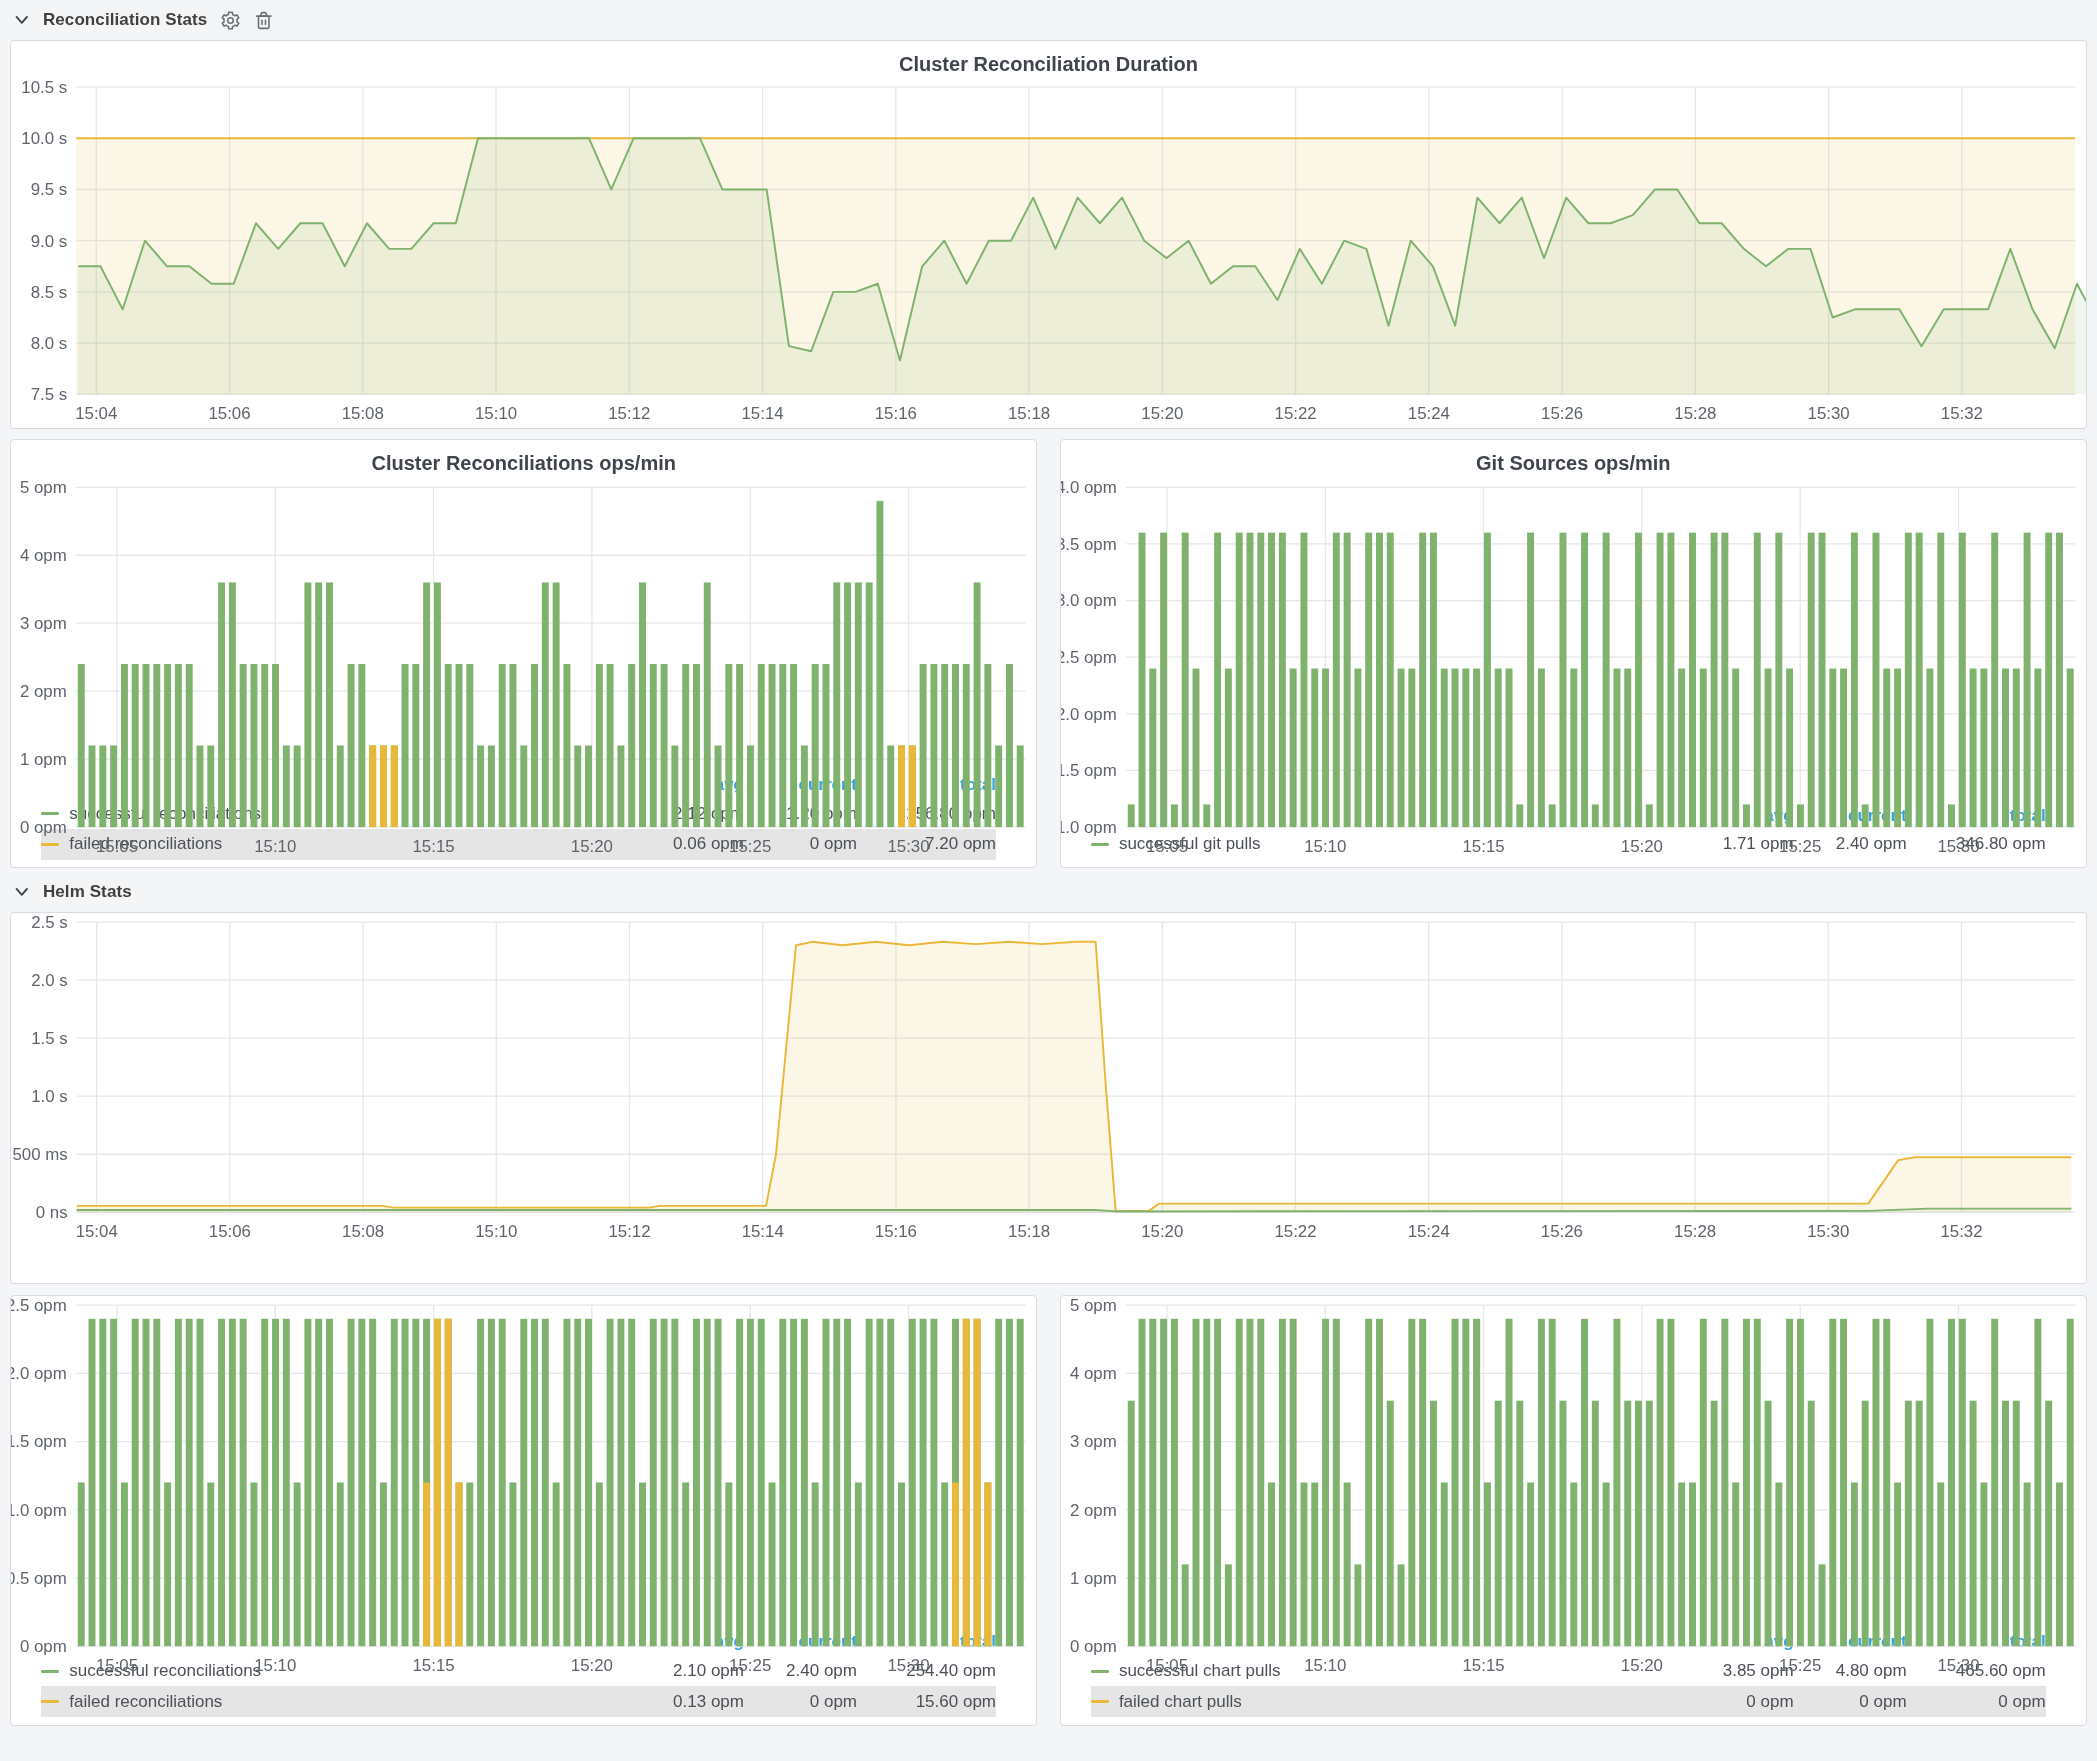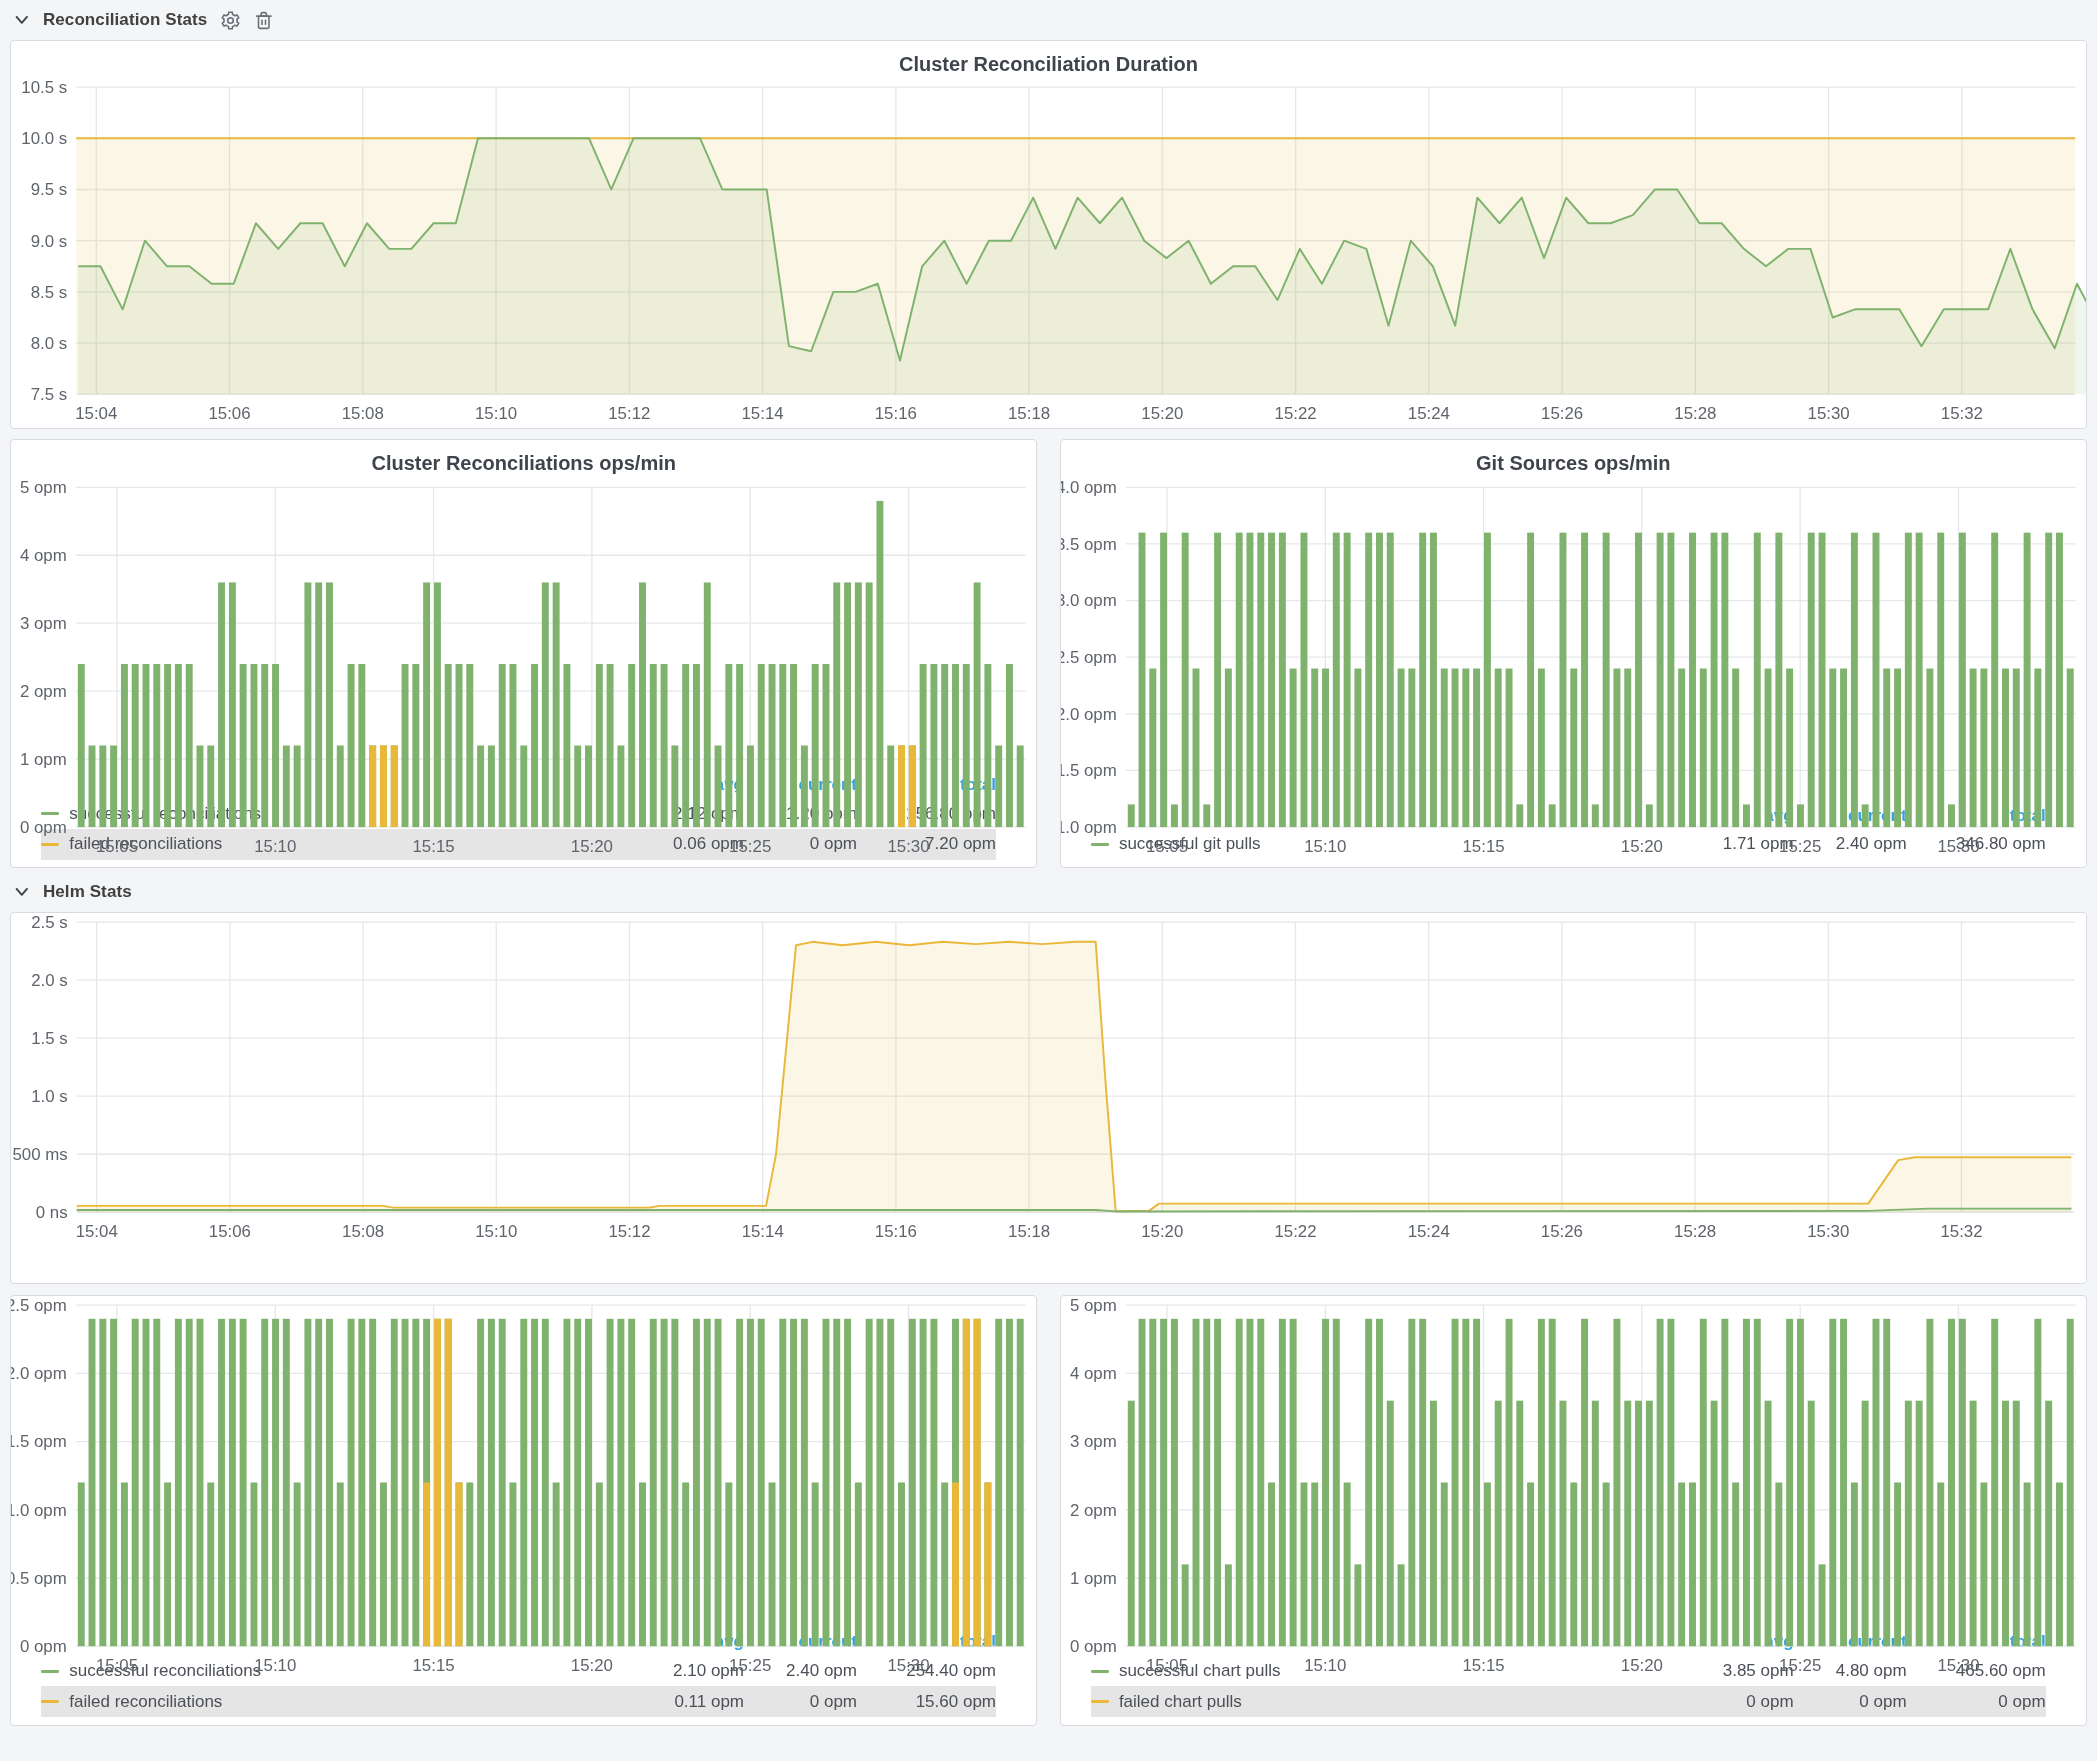--- a/index.html
+++ b/index.html
@@ -611,21 +611,21 @@
           </div>
           <div class="lval">2.10 opm</div>
           <div class="lval">2.40 opm</div>
           <div class="lval total">254.40 opm</div>
         </div>
         <div class="lrow shaded">
           <div class="lname">
             <span class="lmark" style="background: rgb(234, 184, 57);"></span>
             <span>failed reconciliations</span>
           </div>
-          <div class="lval">0.11 opm</div>
+          <div class="lval">0.13 opm</div>
           <div class="lval">0 opm</div>
           <div class="lval total">15.60 opm</div>
         </div>
       </div>
   </div>
   <div class="panel">
     <div class="chart">
         <svg width="1025" height="384" viewBox="0 0 1581 592">
           <line x1="163.48333333333332" y1="14" x2="163.48333333333332" y2="540" stroke="#e6e7ea" stroke-width="2"></line>
           <line x1="407.6499999999999" y1="14" x2="407.6499999999999" y2="540" stroke="#e6e7ea" stroke-width="2"></line>

